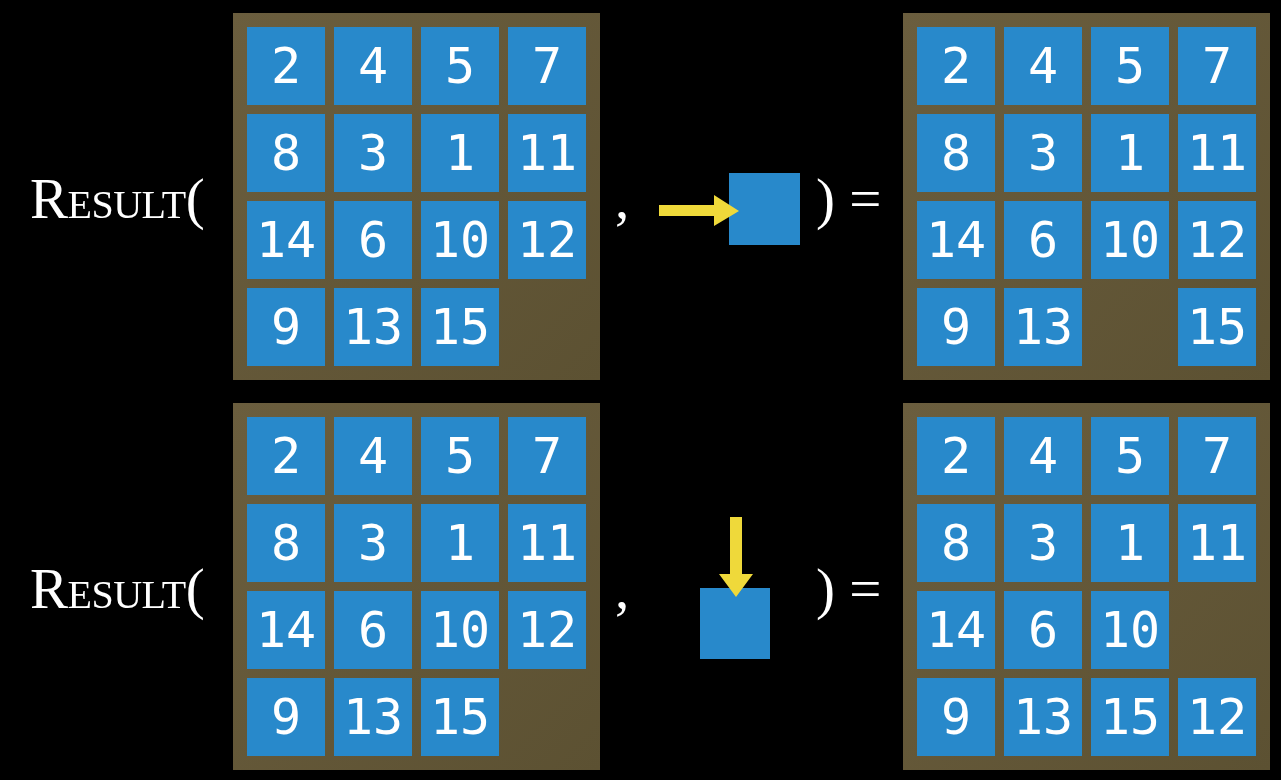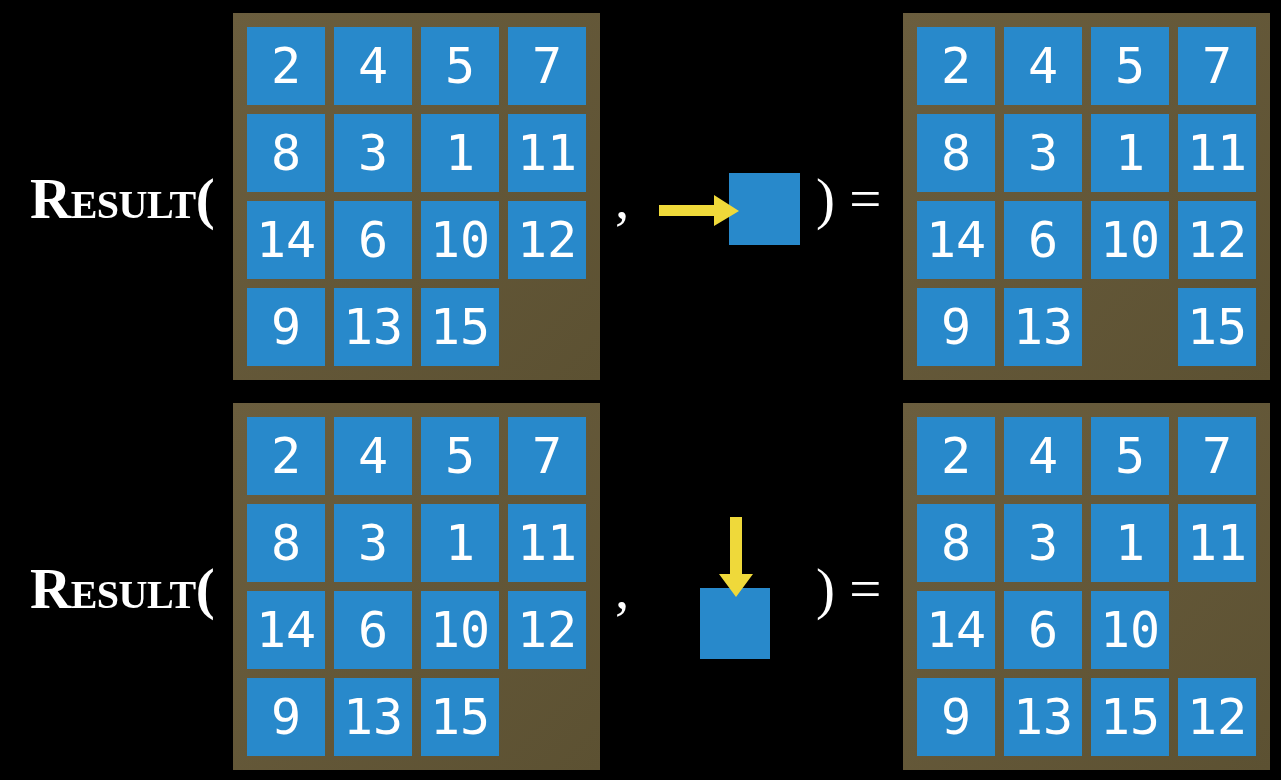--- a/index.html
+++ b/index.html
@@ -4,21 +4,21 @@
 <style>
   html,body{margin:0;padding:0;background:#000;}
   .canvas{
     position:relative;width:1281px;height:780px;background:#000;overflow:hidden;
     font-family:"Liberation Serif",serif;
   }
   .fn-label,.comma,.close-eq{
     position:absolute;color:#fff;font-size:57px;line-height:1;white-space:pre;
     font-family:"Liberation Serif",serif;
   }
-  .fn-label{font-variant:small-caps;letter-spacing:-0.5px;font-weight:bold;}
+  .fn-label{font-variant:small-caps;letter-spacing:-0.5px;}
   .board{
     position:absolute;width:339px;height:339px;padding:14px;
     display:grid;grid-template-columns:repeat(4,78px);grid-template-rows:repeat(4,78px);
     gap:9px;background:linear-gradient(135deg,#6B5E3E 0%,#5C5132 100%);
     box-shadow:3px 4px 8px rgba(0,0,0,0.55);
   }
   .cell{
     display:flex;align-items:center;justify-content:center;
     font-family:"DejaVu Sans Mono",monospace;font-size:50px;line-height:1;color:#fff;
   }

